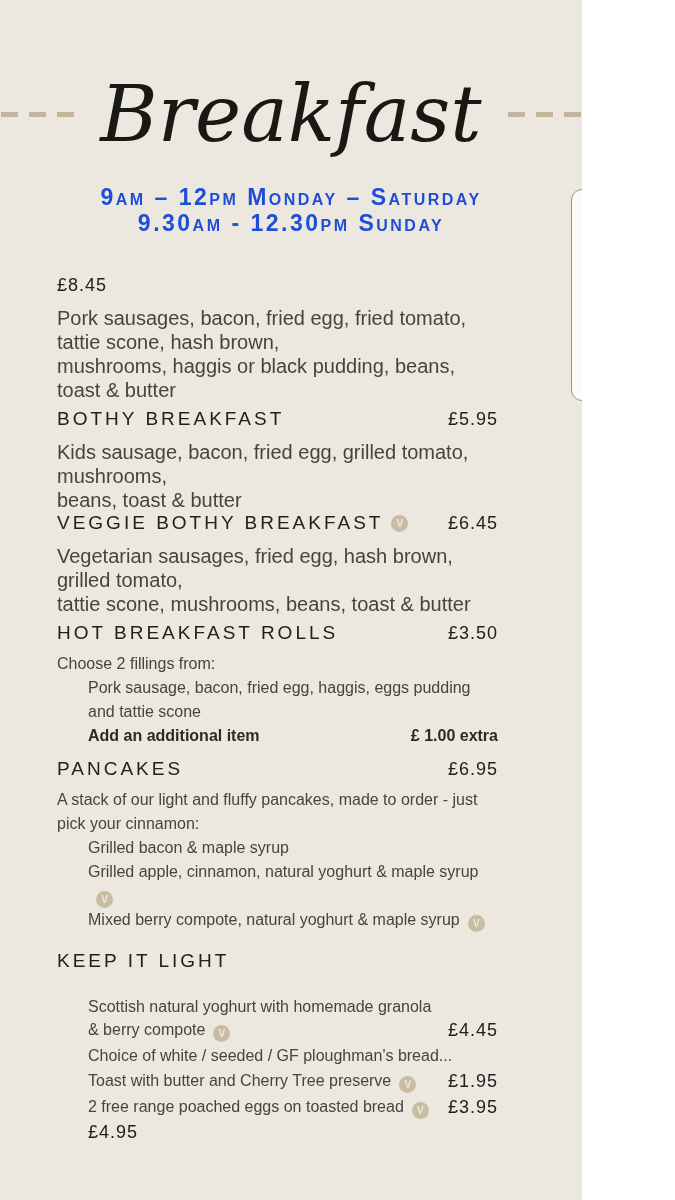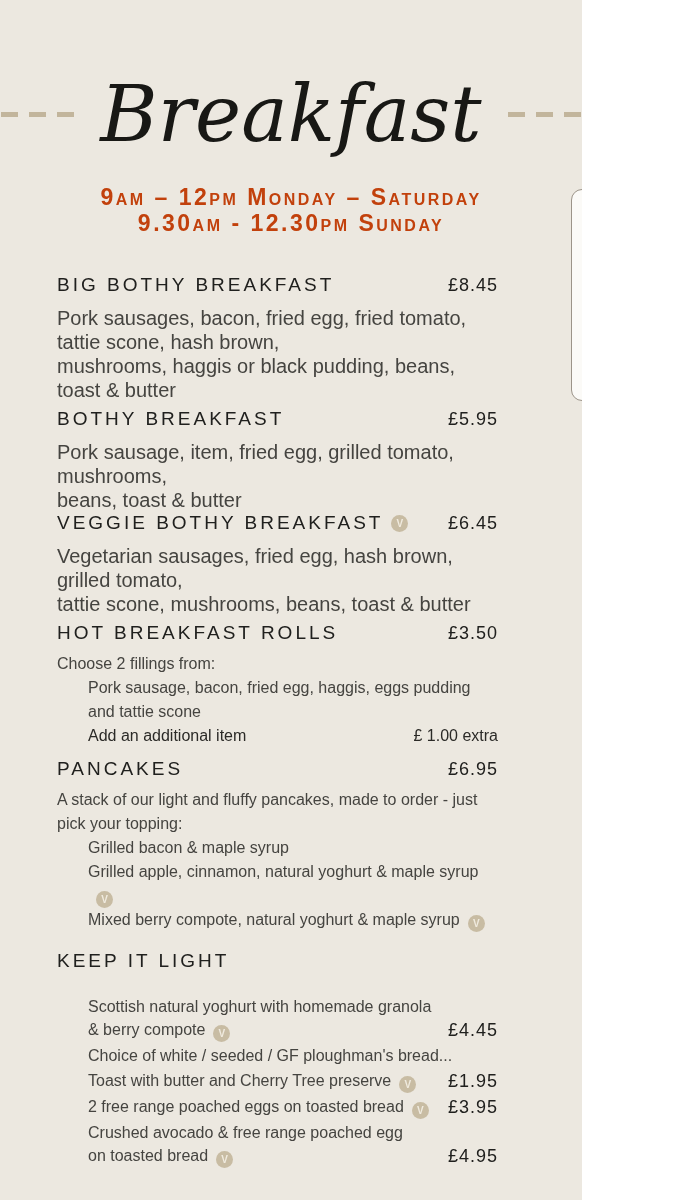--- a/index.html
+++ b/index.html
@@ -40,42 +40,42 @@
   .script.small { font-size:56px; }
   
   .hours {
     margin-top:14px;
     text-align:center;
     font-variant:small-caps;
     font-weight:bold;
     font-size:23px;
     line-height:26px;
     letter-spacing:2.5px;
-    color:#c2410c;
+    color:#1d4ed8;
   }
   
   .menu { margin-top:38px; padding:0 84px 0 57px; }
   .item-head {
     display:flex; justify-content:space-between; align-items:baseline;
     color:#20201e;
     font-size:19px;
     letter-spacing:3px;
     line-height:22px;
     white-space:nowrap;
   }
   .item-name { display:flex; align-items:center; }
   .item-price { letter-spacing:1px; font-size:18px; }
   .desc { margin-top:10px; font-size:20px; line-height:24px; }
   .intro { margin-top:8px; font-size:16px; line-height:24px; }
   .option { padding-left:31px; font-size:16px; line-height:24px; }
   .addon-row {
     display:flex; justify-content:space-between;
     padding-left:31px;
     font-size:16px; line-height:24px;
-    font-weight:normal; color:#2b2a27;gap:23px;
+    font-weight:bold; color:#2b2a27;gap:23px;
   }
   .mt6 { margin-top:6px; } .mt4 { }
   .mt10 { margin-top:10px; } .mt18 { margin-top:18px; }
   
   .light-entries { margin-top:23px; padding-left:31px; }
   .light-row {
     display:flex; justify-content:space-between; align-items:flex-end;
     margin-bottom:2px;
   }
   .light-lines { font-size:16px; line-height:23px; }
@@ -118,34 +118,33 @@
   </div>
 
   <div class="hours">
     <div>9am – 12pm Monday – Saturday</div>
     <div>9.30am - 12.30pm Sunday</div>
   </div>
 
   <div class="menu">
 
     <div class="item-head">
-      <span class="item-name">BIG BOTHY BREAKFAST</span>
       <span class="item-price">£8.45</span>
     </div>
     <div class="desc">
       <div>Pork sausages, bacon, fried egg, fried tomato, tattie scone, hash brown,</div>
       <div>mushrooms, haggis or black pudding, beans, toast &amp; butter</div>
     </div>
 
     <div class="item-head mt6">
       <span class="item-name">BOTHY BREAKFAST</span>
       <span class="item-price">£5.95</span>
     </div>
     <div class="desc">
-      <div>Pork sausage, item, fried egg, grilled tomato, mushrooms,</div>
+      <div>Kids sausage, bacon, fried egg, grilled tomato, mushrooms,</div>
       <div>beans, toast &amp; butter</div>
     </div>
 
     <div class="item-head mt4">
       <span class="item-name">
         <span>VEGGIE BOTHY BREAKFAST</span>
         <span class="veg">V</span>
       </span>
       <span class="item-price">£6.45</span>
     </div>
@@ -162,21 +161,21 @@
     <div class="option">Pork sausage, bacon, fried egg, haggis, eggs pudding and tattie scone</div>
     <div class="addon-row">
       <span>Add an additional item</span>
       <span>£ 1.00 extra</span>
     </div>
 
     <div class="item-head mt10">
       <span class="item-name">PANCAKES</span>
       <span class="item-price">£6.95</span>
     </div>
-    <div class="intro">A stack of our light and fluffy pancakes, made to order - just pick your topping:</div>
+    <div class="intro">A stack of our light and fluffy pancakes, made to order - just pick your cinnamon:</div>
     <div class="option">
       <span>Grilled bacon &amp; maple syrup</span>
     </div>
     <div class="option">
       <span>Grilled apple, cinnamon, natural yoghurt &amp; maple syrup</span><span class="veg">V</span>
     </div>
     <div class="option">
       <span>Mixed berry compote, natural yoghurt &amp; maple syrup</span><span class="veg">V</span>
     </div>
 
@@ -205,24 +204,20 @@
       </div>
 
       <div class="light-row">
         <div class="light-lines">
           <span>2 free range poached eggs on toasted bread</span><span class="veg">V</span>
         </div>
         <div class="light-price">£3.95</div>
       </div>
 
       <div class="light-row">
-        <div class="light-lines">
-          <div>Crushed avocado &amp; free range poached egg</div>
-          <div><span>on toasted bread</span><span class="veg">V</span></div>
-        </div>
         <div class="light-price">£4.95</div>
       </div>
 
     </div>
   </div>
 
   <div class="title-row kids">
     <div class="dash-group">
       <div class="dash"></div>
         <div class="dash"></div>

